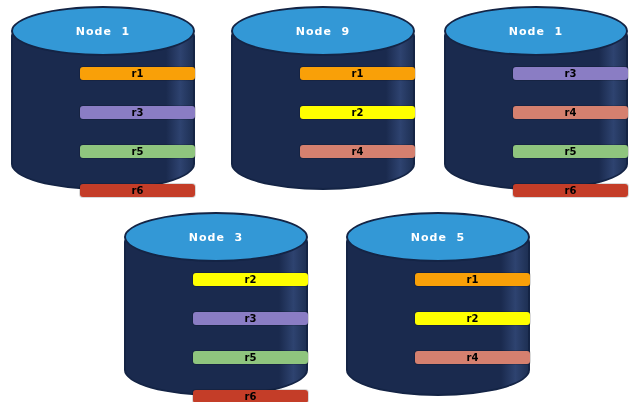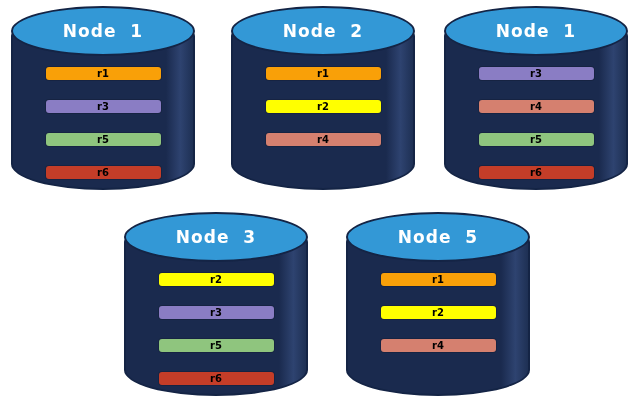--- a/index.html
+++ b/index.html
@@ -36,32 +36,32 @@
     background: var(--top-color);
     border: 2px solid var(--outline-color);
     border-radius: 50%;
     display: flex;
     align-items: center;
     justify-content: center;
   }
   .node-title {
     color: var(--title-color);
     font-weight: bold;
-    font-size: 17px;
+    font-size: 11px;
     letter-spacing: 1px;
     white-space: pre;
     text-align: left;
   }
   .bars {
     position: absolute;
     left: 0; right: 0; top: 61px;
     display: flex;
     flex-direction: column;
-    align-items: center;
-    gap: 20px;
+    align-items: flex-end;
+    gap: 26px;
   }
   .bar {
     width: 115px;
     height: 13px;
     border-radius: 3px;
     display: flex;
     align-items: center;
     justify-content: center;
     font-size: 10px;
     font-weight: bold;
@@ -84,21 +84,21 @@
         <div class="bar" style="background: rgb(249, 160, 8);">r1</div>
         <div class="bar" style="background: rgb(138, 125, 196);">r3</div>
         <div class="bar" style="background: rgb(143, 197, 126);">r5</div>
         <div class="bar" style="background: rgb(196, 61, 40);">r6</div>
       </div>
   </div>
 
   <div class="node" style="left:231px; top:6px;">
     <div class="cyl-body"></div>
     <div class="cyl-top">
-      <span class="node-title">Node  2</span>
+      <span class="node-title">Node  9</span>
     </div>
     <div class="bars">
         <div class="bar" style="background: rgb(249, 160, 8);">r1</div>
         <div class="bar" style="background: rgb(255, 255, 0);">r2</div>
         <div class="bar" style="background: rgb(213, 128, 111);">r4</div>
       </div>
   </div>
 
   <div class="node" style="left:444px; top:6px;">
     <div class="cyl-body"></div>

